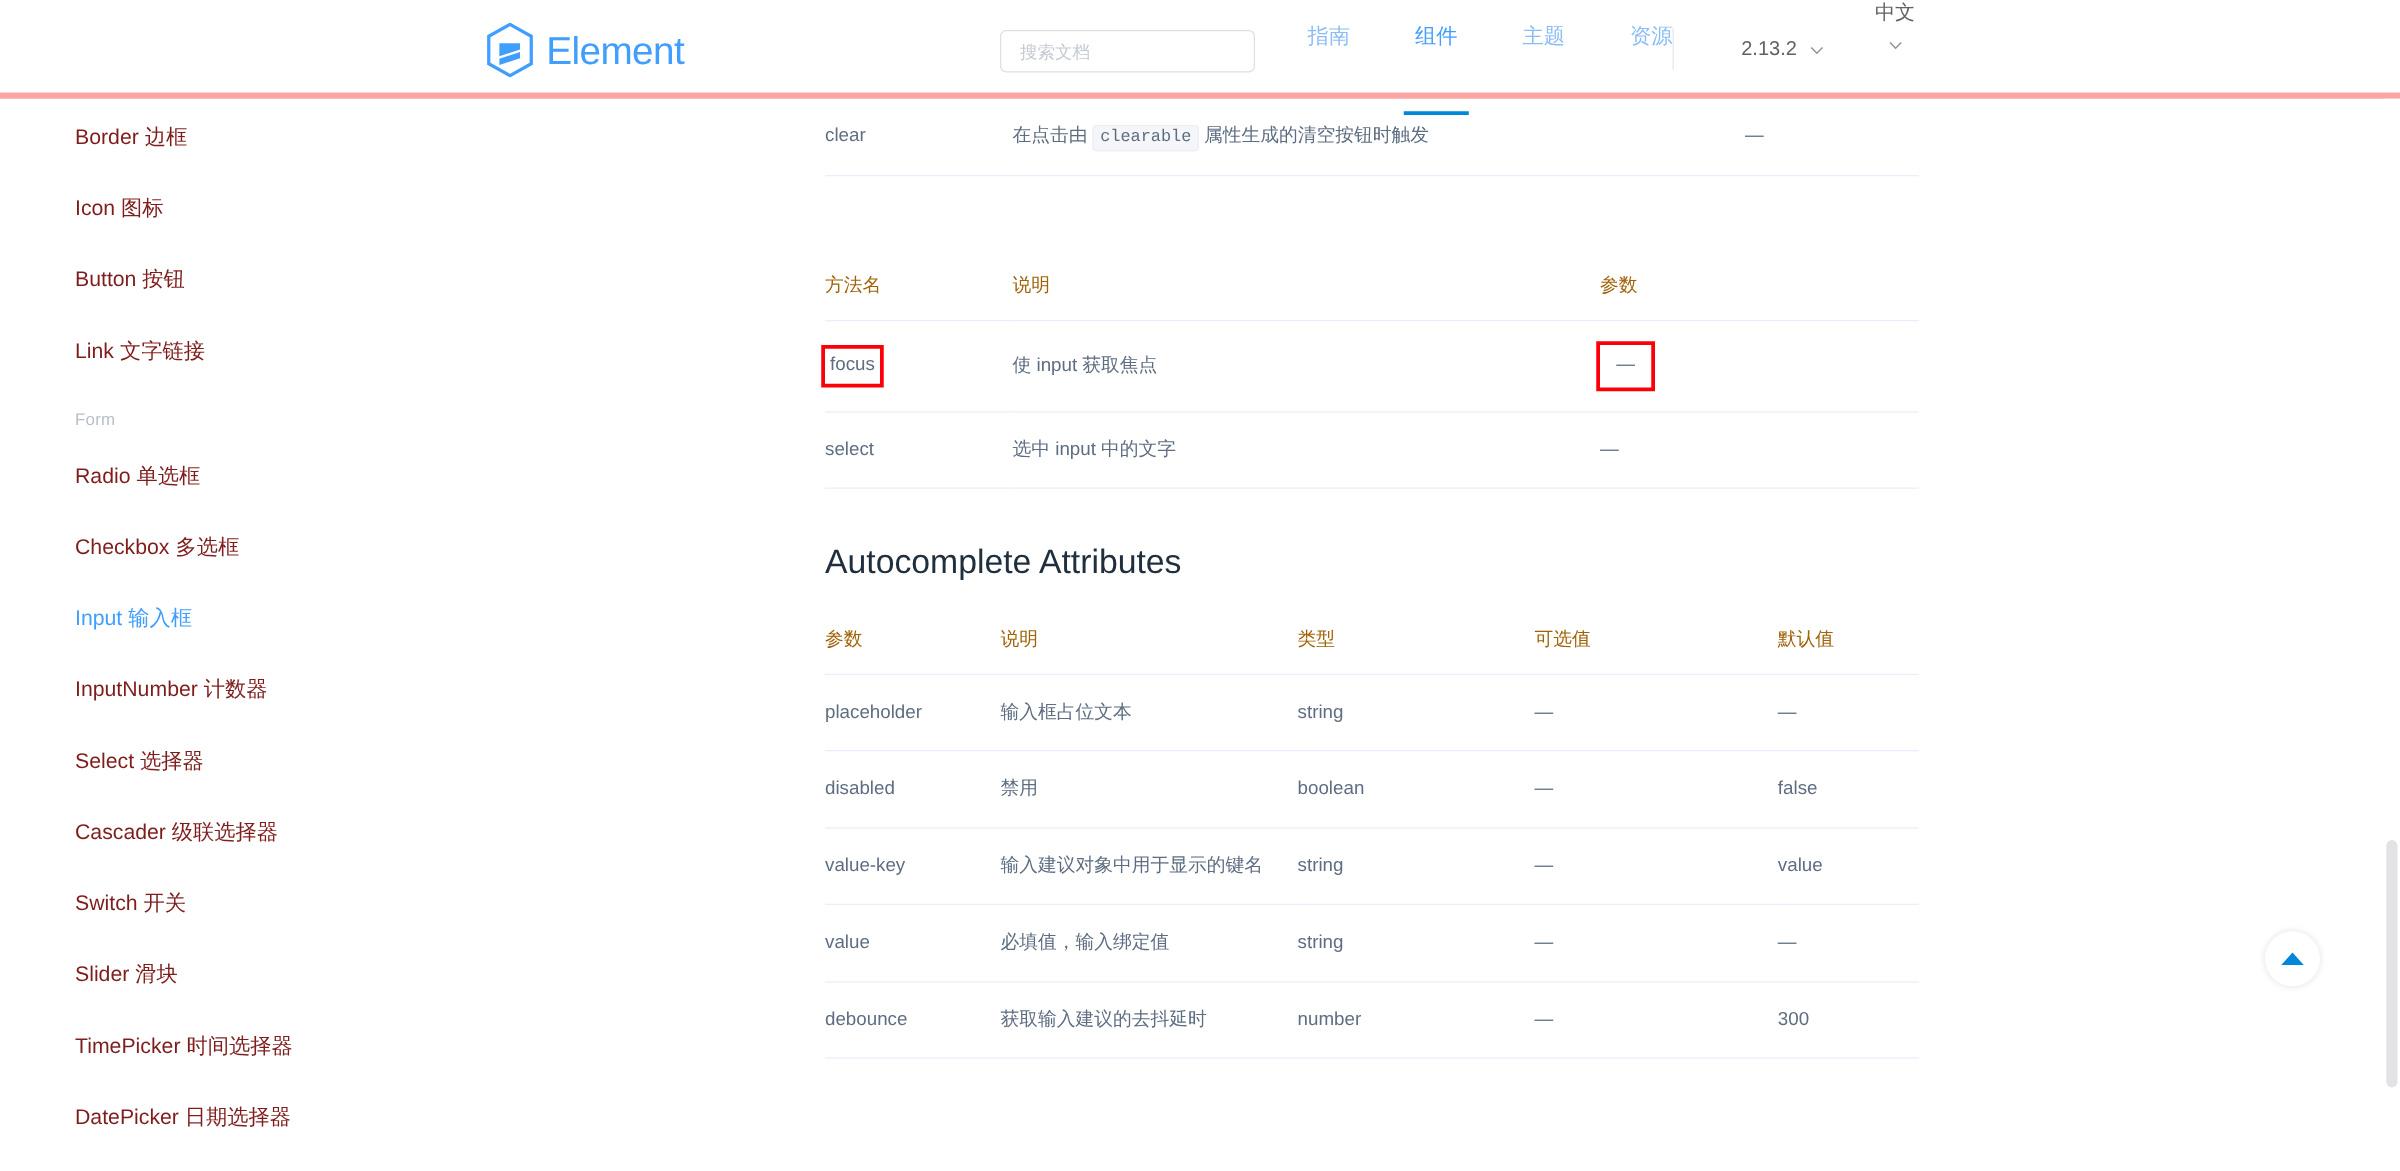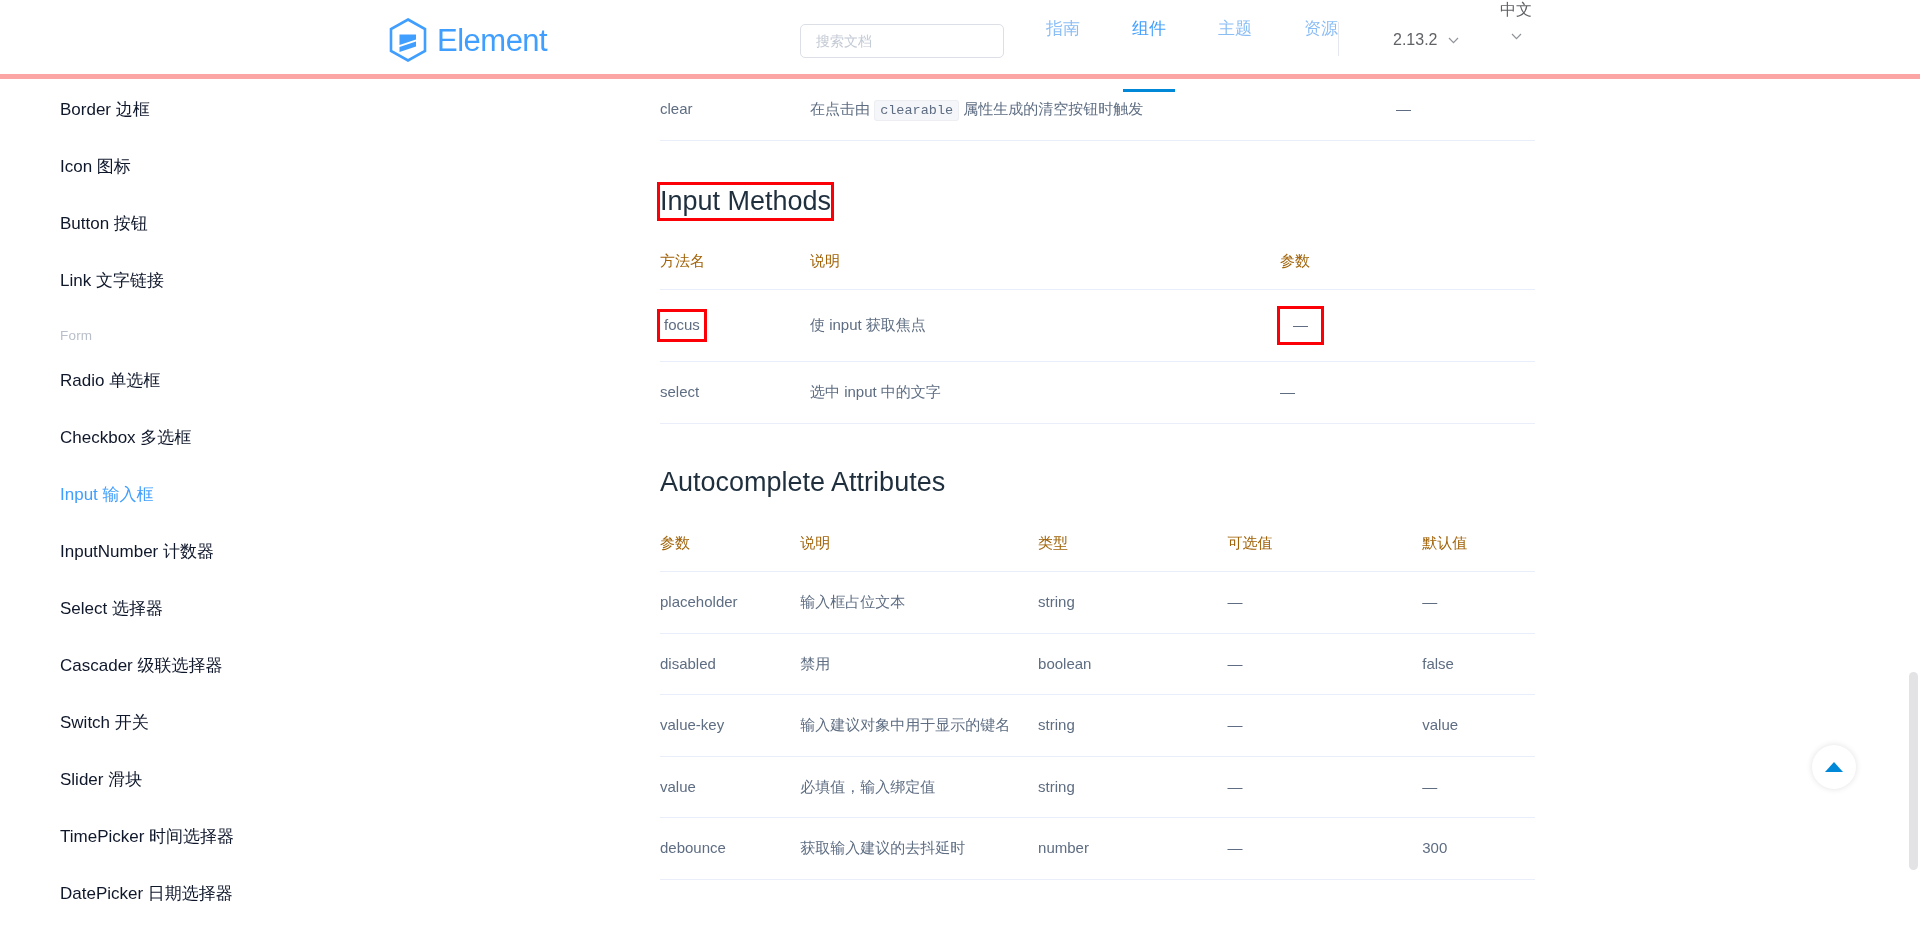--- a/index.html
+++ b/index.html
@@ -80,21 +80,21 @@
 
   
   .sidebar {
     position: absolute; left: 0; top: 79px;
     width: 540px; height: 858px;
     background: #fff;
     overflow: hidden;
   }
   .side-inner { position: absolute; right: 150px; top: 22px; width: 330px; text-align: left; }
   .side-item {
-    font-size: 17px; color: #0f172a; line-height: 1;
+    font-size: 17px; color: #7f1d1d; line-height: 1;
     padding: 0 0 0 0; margin: 0 0 40px 0; cursor: pointer;
     white-space: nowrap;
   }
   .side-item.active { color: #409EFF; }
   .side-group {
     font-size: 13.5px; color: #b8bfc9; line-height: 1;
     margin: 0 0 29px 0; letter-spacing: 0.2px;
   }
 
   
@@ -256,23 +256,20 @@
             <tr>
           <td style="width:150px">clear</td>
           <td style="width:470px"><span>在点击由 </span><code class="inline">clearable</code><span> 属性生成的清空按钮时触发</span></td>
           <td style="width:255px; text-align:center">—</td>
         </tr>
       </tbody>
         </table>
 
       
       <div style="height:44px"></div>
-      <div>
-        <h2 class="section-title redbox redbox-title">Input Methods</h2>
-      </div>
 
       <div style="height:22px"></div>
       <table class="api">
         <thead>
           <tr>
             <th style="width:150px">方法名</th>
             <th style="width:470px">说明</th>
             <th style="width:255px">参数</th>
           </tr>
         </thead>

